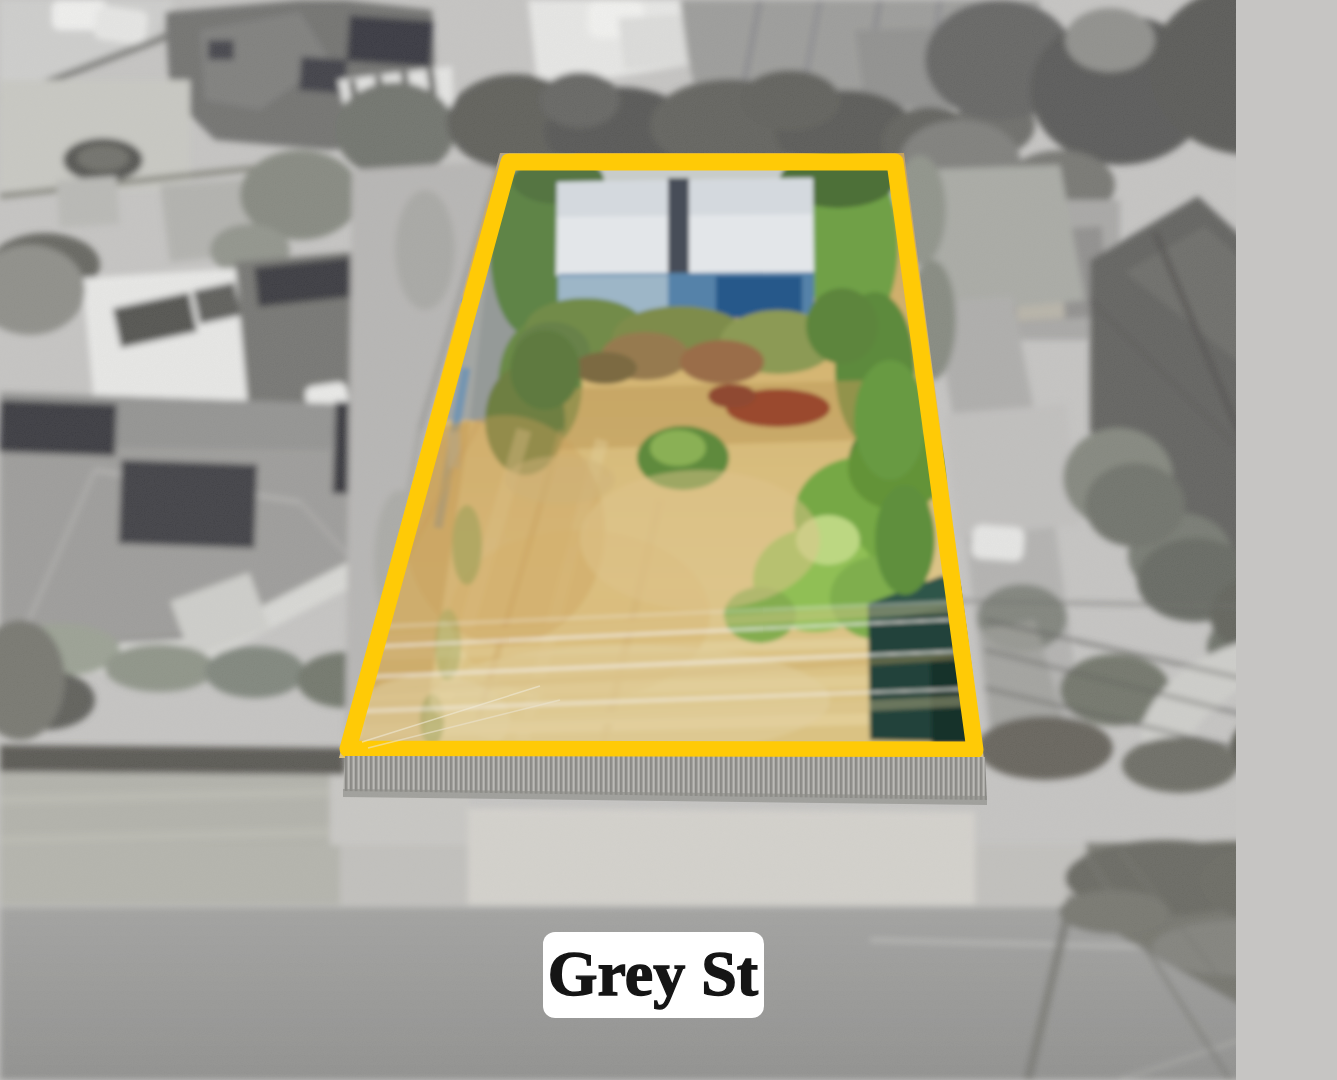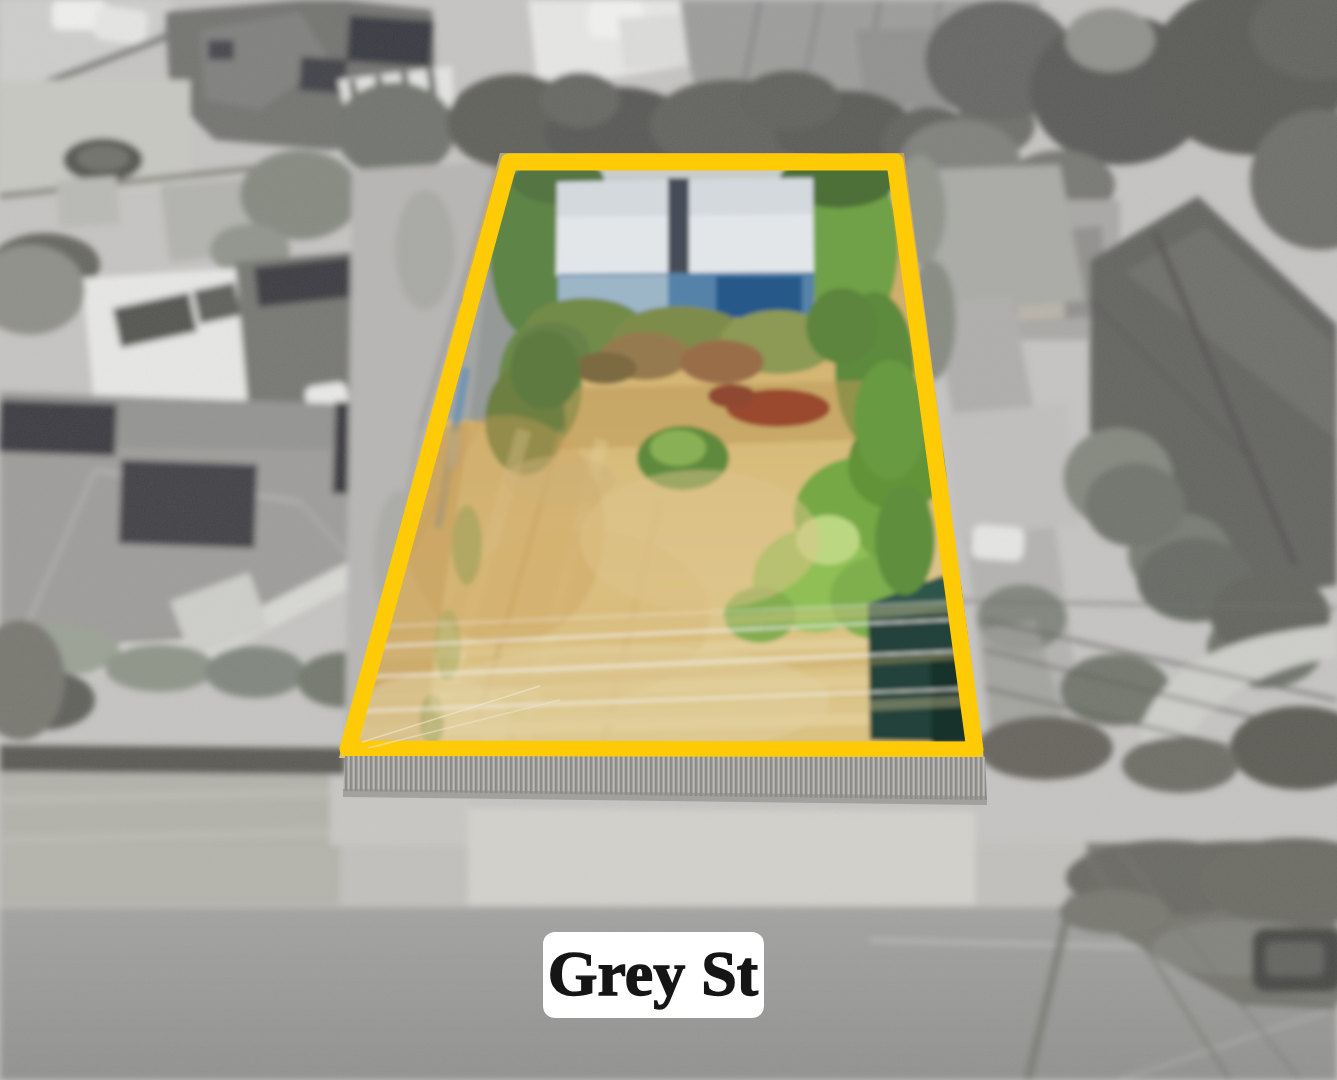--- a/index.html
+++ b/index.html
@@ -1,16 +1,16 @@
 <!DOCTYPE html>
 <html><head>
 <meta charset="utf-8">
 <style>
   html,body{margin:0;padding:0;background:#c6c5c3;}
-  .wrap{position:relative;width:1337px;height:1080px;overflow:hidden;}
+  .wrap{position:relative;width:1236px;height:1080px;overflow:hidden;}
   svg{display:block;}
 </style>
 </head>
 <body>
 <div class="wrap">
 <svg width="1337" height="1080" viewBox="0 0 1337 1080">
 <defs>
   <filter id="b2" x="-20%" y="-20%" width="140%" height="140%">
           <feGaussianBlur stdDeviation="2"></feGaussianBlur>
         </filter>

